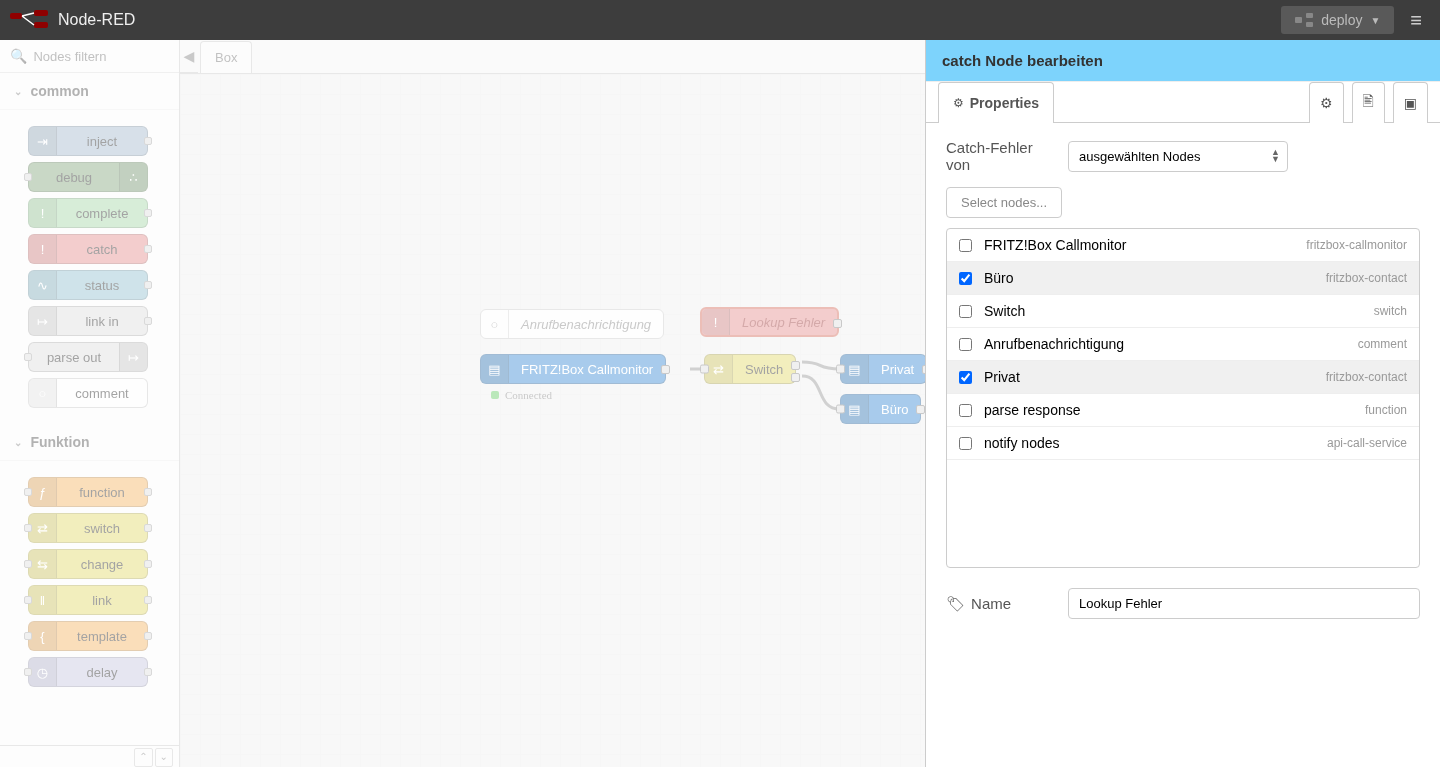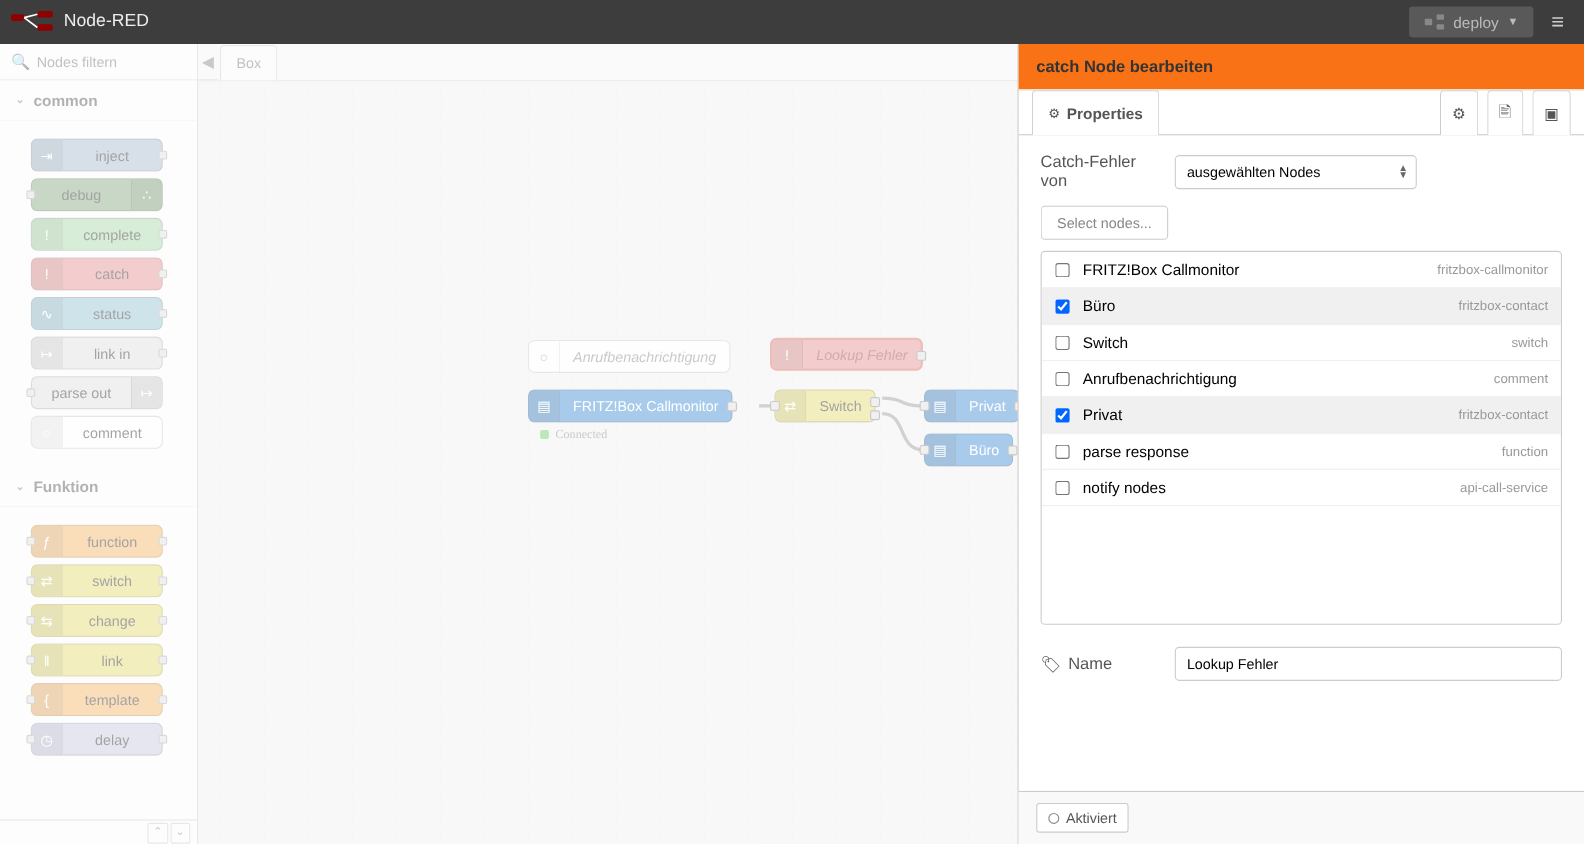--- a/index.html
+++ b/index.html
@@ -40,21 +40,21 @@
 .flow-node { position: absolute; height: 30px; border-radius: 6px; display: flex; align-items: center; font-size: 13px; color: #333; border: 1px solid rgba(0,0,0,0.25); background: #fff; }
 .flow-node .nicon { width: 28px; height: 100%; display: flex; align-items: center; justify-content: center; color: #fff; border-right: 1px solid rgba(0,0,0,0.15); border-radius: 5px 0 0 5px; }
 .flow-node .nlabel { padding: 0 12px; white-space: nowrap; }
 .flow-node .port { width: 9px; height: 9px; background: #ddd; border: 1px solid #888; border-radius: 2px; position: absolute; }
 .flow-node .port-l { left: -5px; top: 50%; transform: translateY(-50%); }
 .flow-node .port-r { right: -5px; }
 .status-dot { position: absolute; left: 10px; bottom: -18px; display: flex; align-items: center; gap: 6px; font-size: 11px; color: #888; font-family: Liberation Serif, serif; }
 .status-dot::before { content:''; width: 8px; height: 8px; background: #6c6; border-radius: 2px; display: inline-block; }
 .dim-overlay { position: absolute; top: 0; left: 0; right: 515px; bottom: 0; background: rgba(255,255,255,0.55); z-index: 50; pointer-events: none; }
 .edit-panel { width: 515px; background: #fff; border-left: 1px solid #ccc; display: flex; flex-direction: column; position: absolute; right: 0; top: 0; bottom: 0; z-index: 60; }
-.edit-title { padding: 12px 16px; font-weight: bold; font-size: 15px; color: #333; border-bottom: 1px solid #eee; background: #f97316; }
+.edit-title { padding: 12px 16px; font-weight: bold; font-size: 15px; color: #333; border-bottom: 1px solid #eee; background: #7dd3fc; }
 .edit-actions { padding: 10px 16px; display: flex; gap: 8px; border-bottom: 1px solid #eee; }
 .ebtn { padding: 7px 16px; border: 1px solid #ccc; background: #fff; border-radius: 3px; cursor: pointer; font-size: 13px; color: #555; }
 .ebtn-danger { background: #c71818; color: #fff; border-color: #a00; }
 .edit-actions .spacer { flex: 1; }
 .edit-tabs { display: flex; padding: 0 12px; gap: 4px; border-bottom: 1px solid #ccc; }
 .etab { padding: 8px 14px; border: 1px solid #ccc; border-bottom: none; background: #fff; border-radius: 4px 4px 0 0; display: flex; align-items: center; gap: 6px; cursor: pointer; color: #555; font-size: 14px; margin-bottom: -1px; }
 .etab .gear { font-size: 12px; }
 .etab-icononly { padding: 8px 10px; margin-left: auto; }
 .edit-body { flex: 1; overflow-y: auto; padding: 16px 20px; }
 .form-row { display: flex; align-items: center; gap: 12px; margin-bottom: 14px; }
@@ -339,20 +339,14 @@
           <div class="node-list-blank"></div>
         </div>
       <div class="form-row" style="margin-top:20px">
         <label>
             <span>🏷</span>
             <span>Name</span>
           </label>
         <input type="text" value="Lookup Fehler" style="">
       </div>
     </div>
-    <div class="edit-footer">
-      <span class="toggle-enabled">
-        <span class="circ"></span>
-        <span>Aktiviert</span>
-      </span>
-    </div>
   </div>
 </div>
 
 </body></html>

